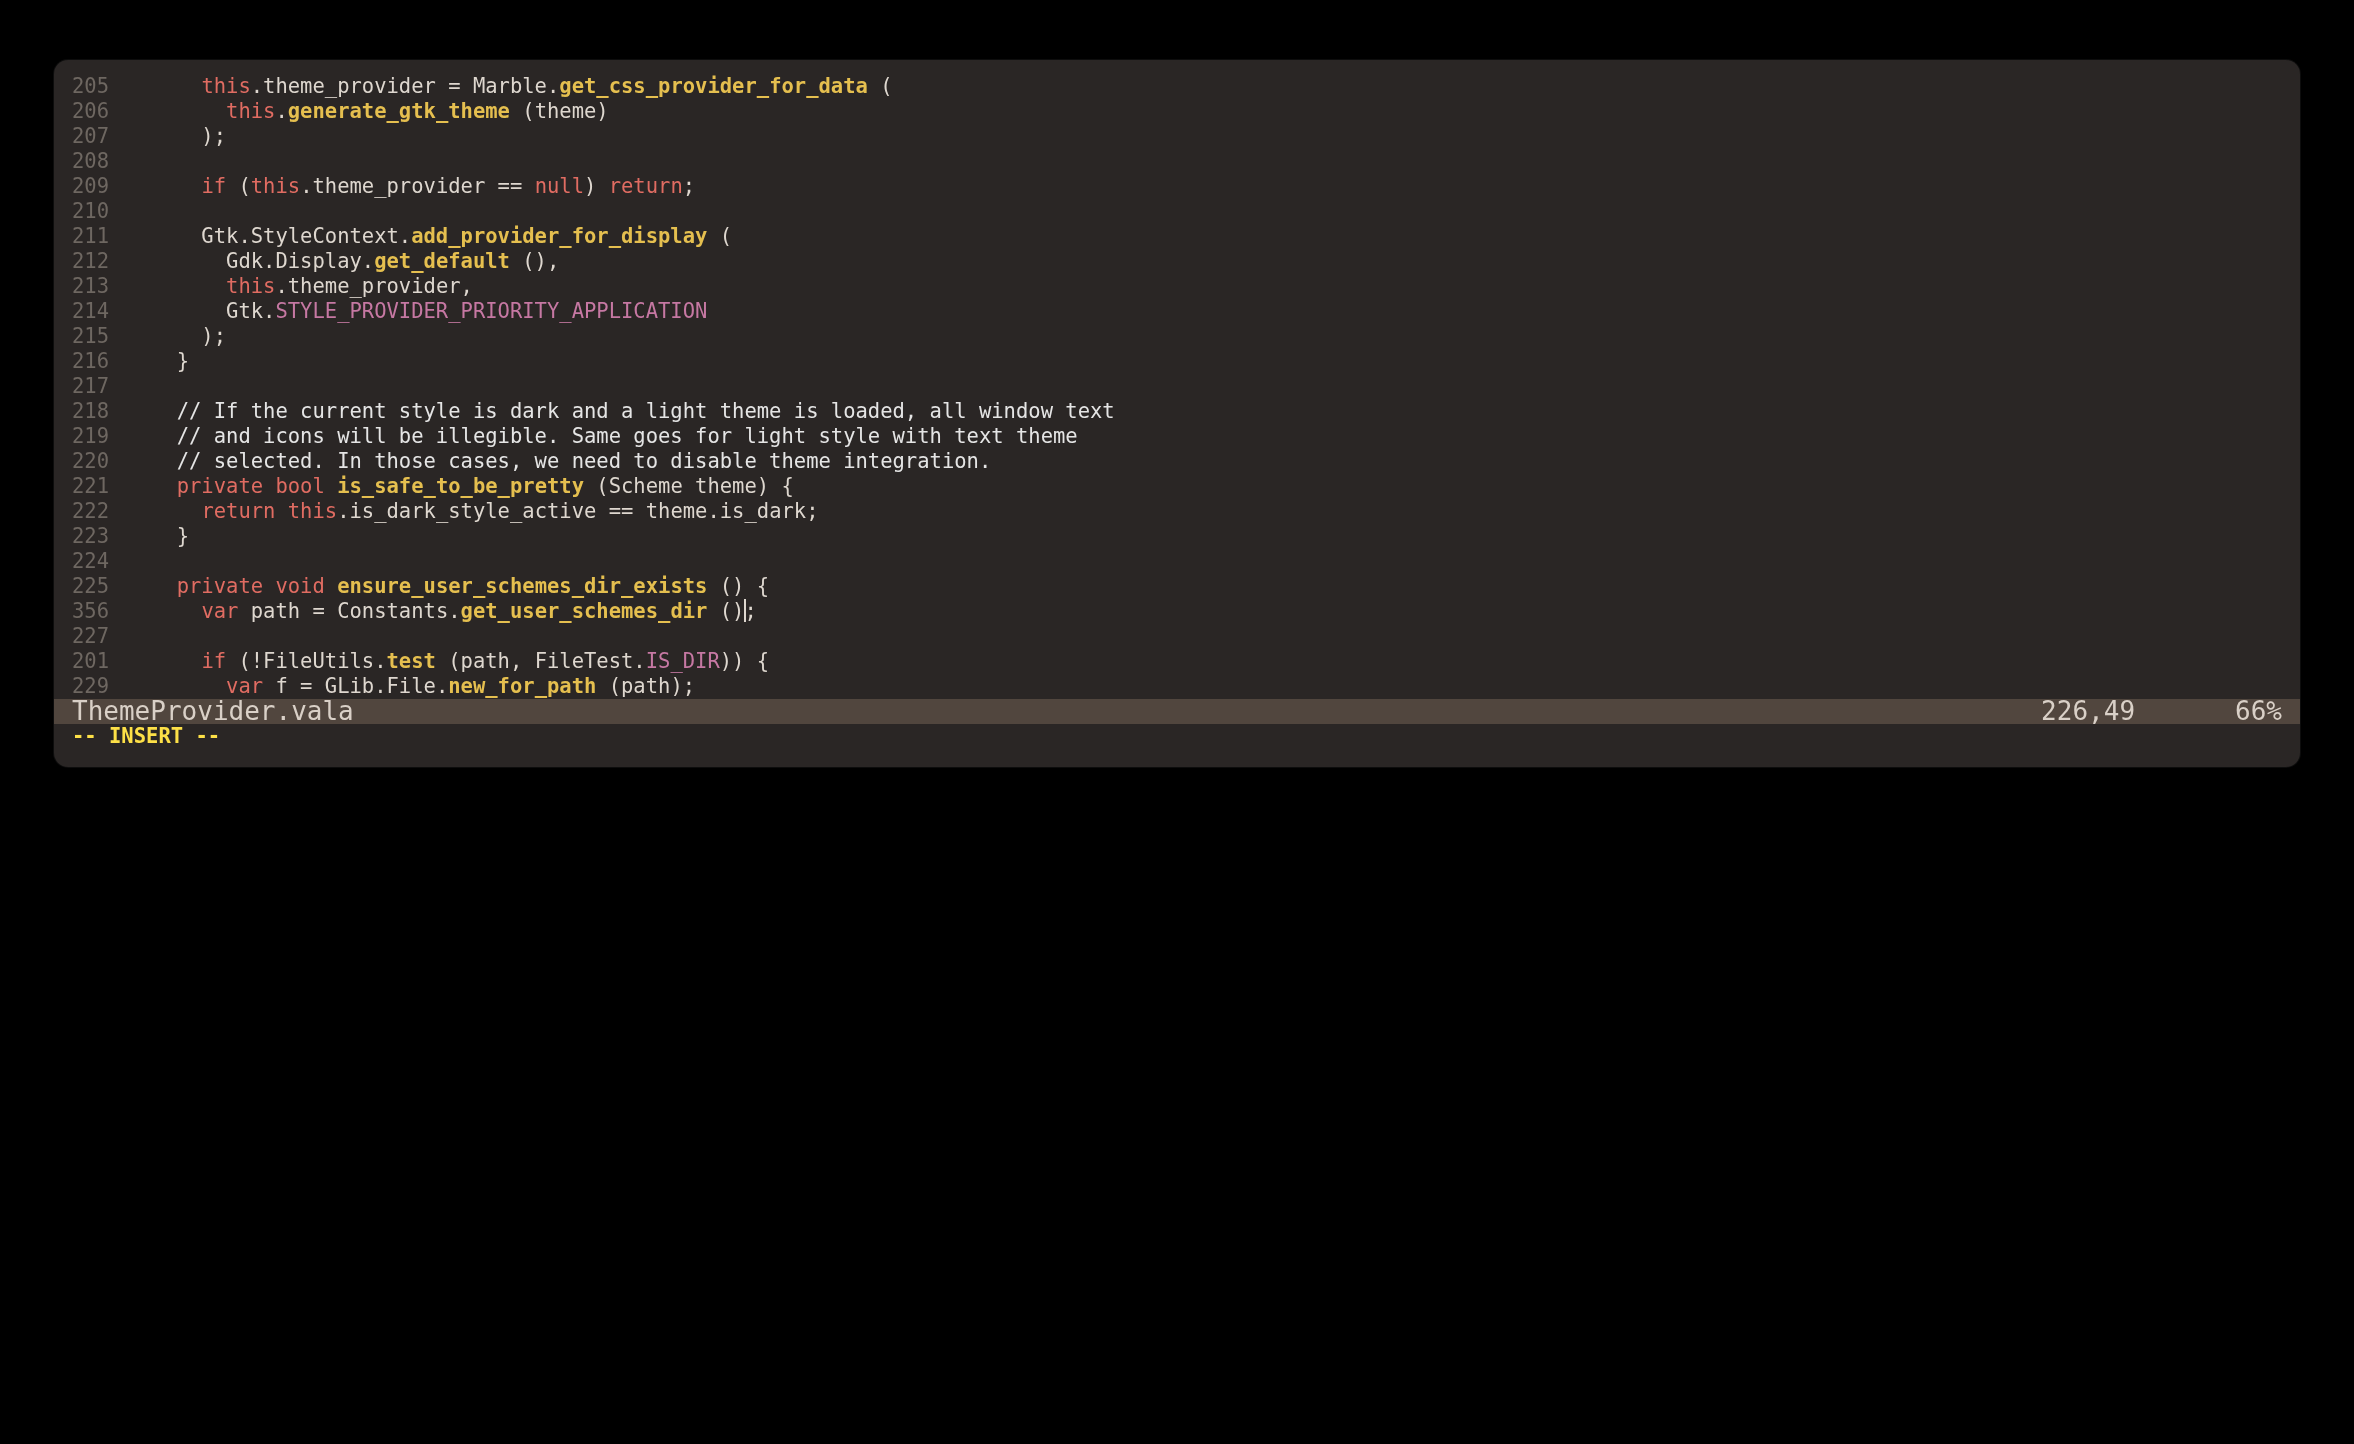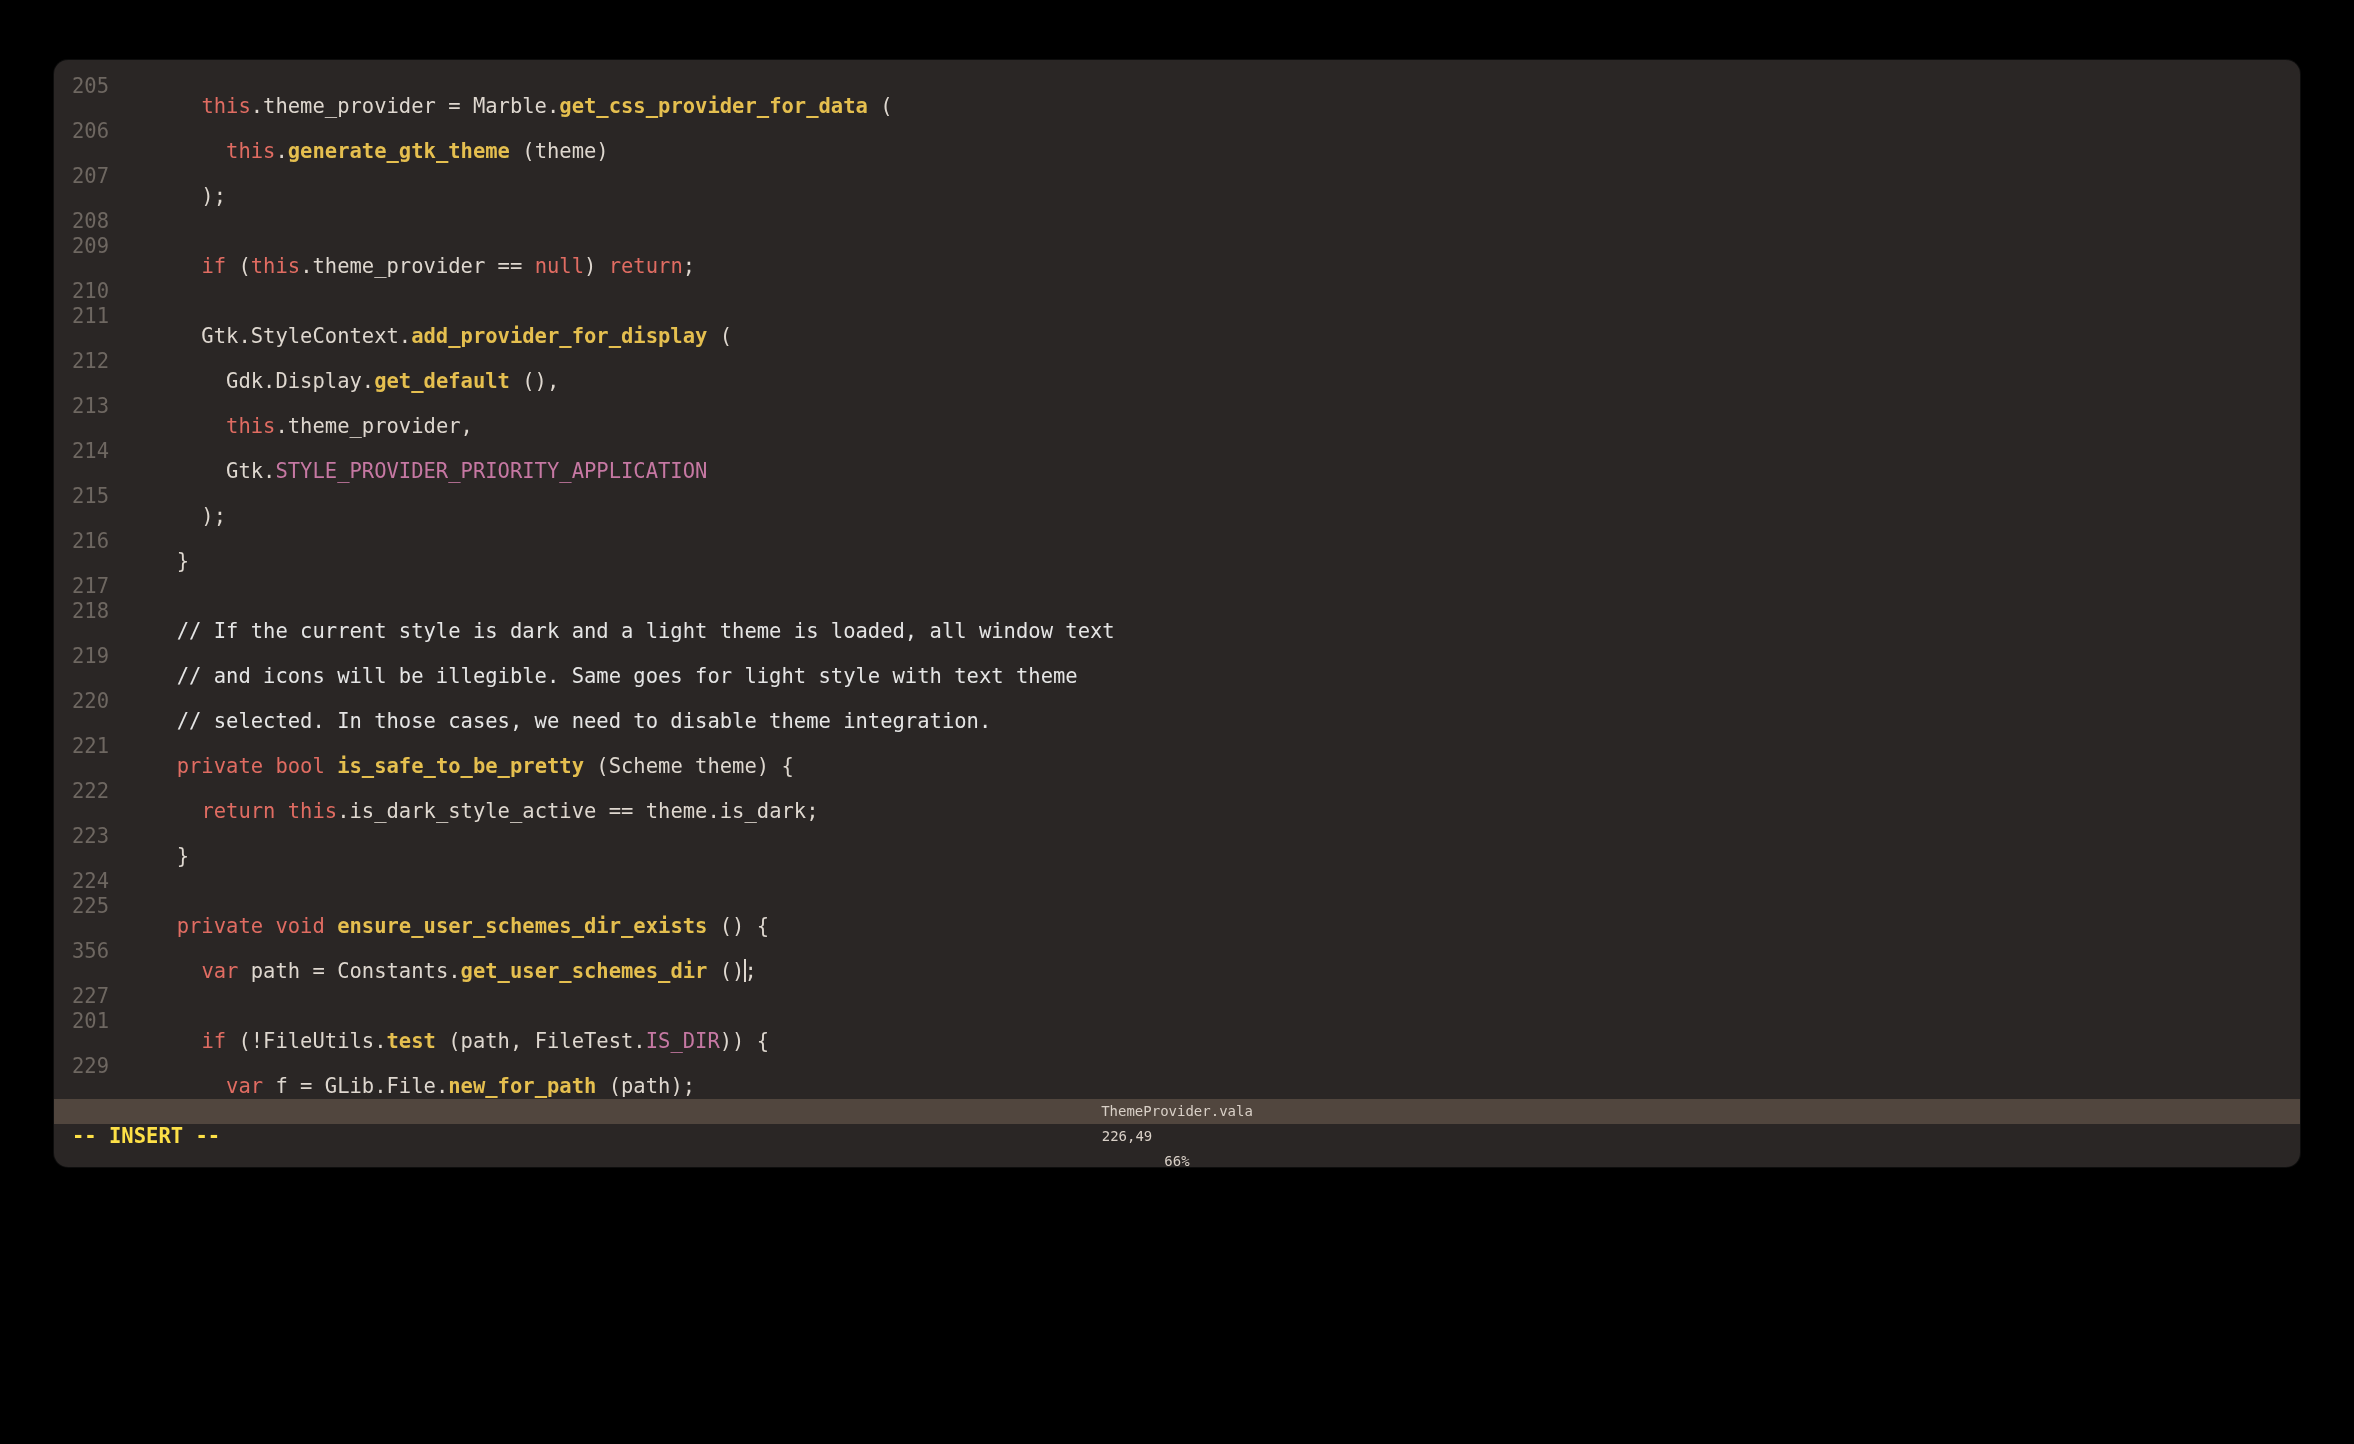--- a/index.html
+++ b/index.html
@@ -40,21 +40,20 @@
     width: 58px;
     text-align: left;
     flex: 0 0 auto;
     user-select: none;
     padding-right: 22px;
   }
   .content {
     color: #ded7cf;
     white-space: pre;
     position: relative;
-    margin-top: 20px;
   }
   .cursor {
     display: inline-block;
     width: 1.5px;
     height: 23px;
     background: #ded7cf;
     vertical-align: -4px;
     margin-left: 0px;
     margin-right: -1.5px;
   }
@@ -65,22 +64,21 @@
   .const{ color: #c678a3; }
 
   .statusbar {
     background: #51463e;
     color: #d9d0c7;
     display: flex;
     padding: 0 18px;
     height: 25px;
     align-items: center;
     font-family: inherit;
-    font-size: 14px;
-    flex-direction: column;
+    font-size: 26px;
   }
   .statusbar .file { flex: 0 0 auto; }
   .statusbar .spacer { flex: 1 1 auto; }
   .statusbar .pos  { flex: 0 0 auto; padding-right: 100px; }
   .statusbar .pct  { flex: 0 0 auto; }
 
   .modeline {
     color: #fde047;
     font-weight: bold;
     padding: 0 18px;

